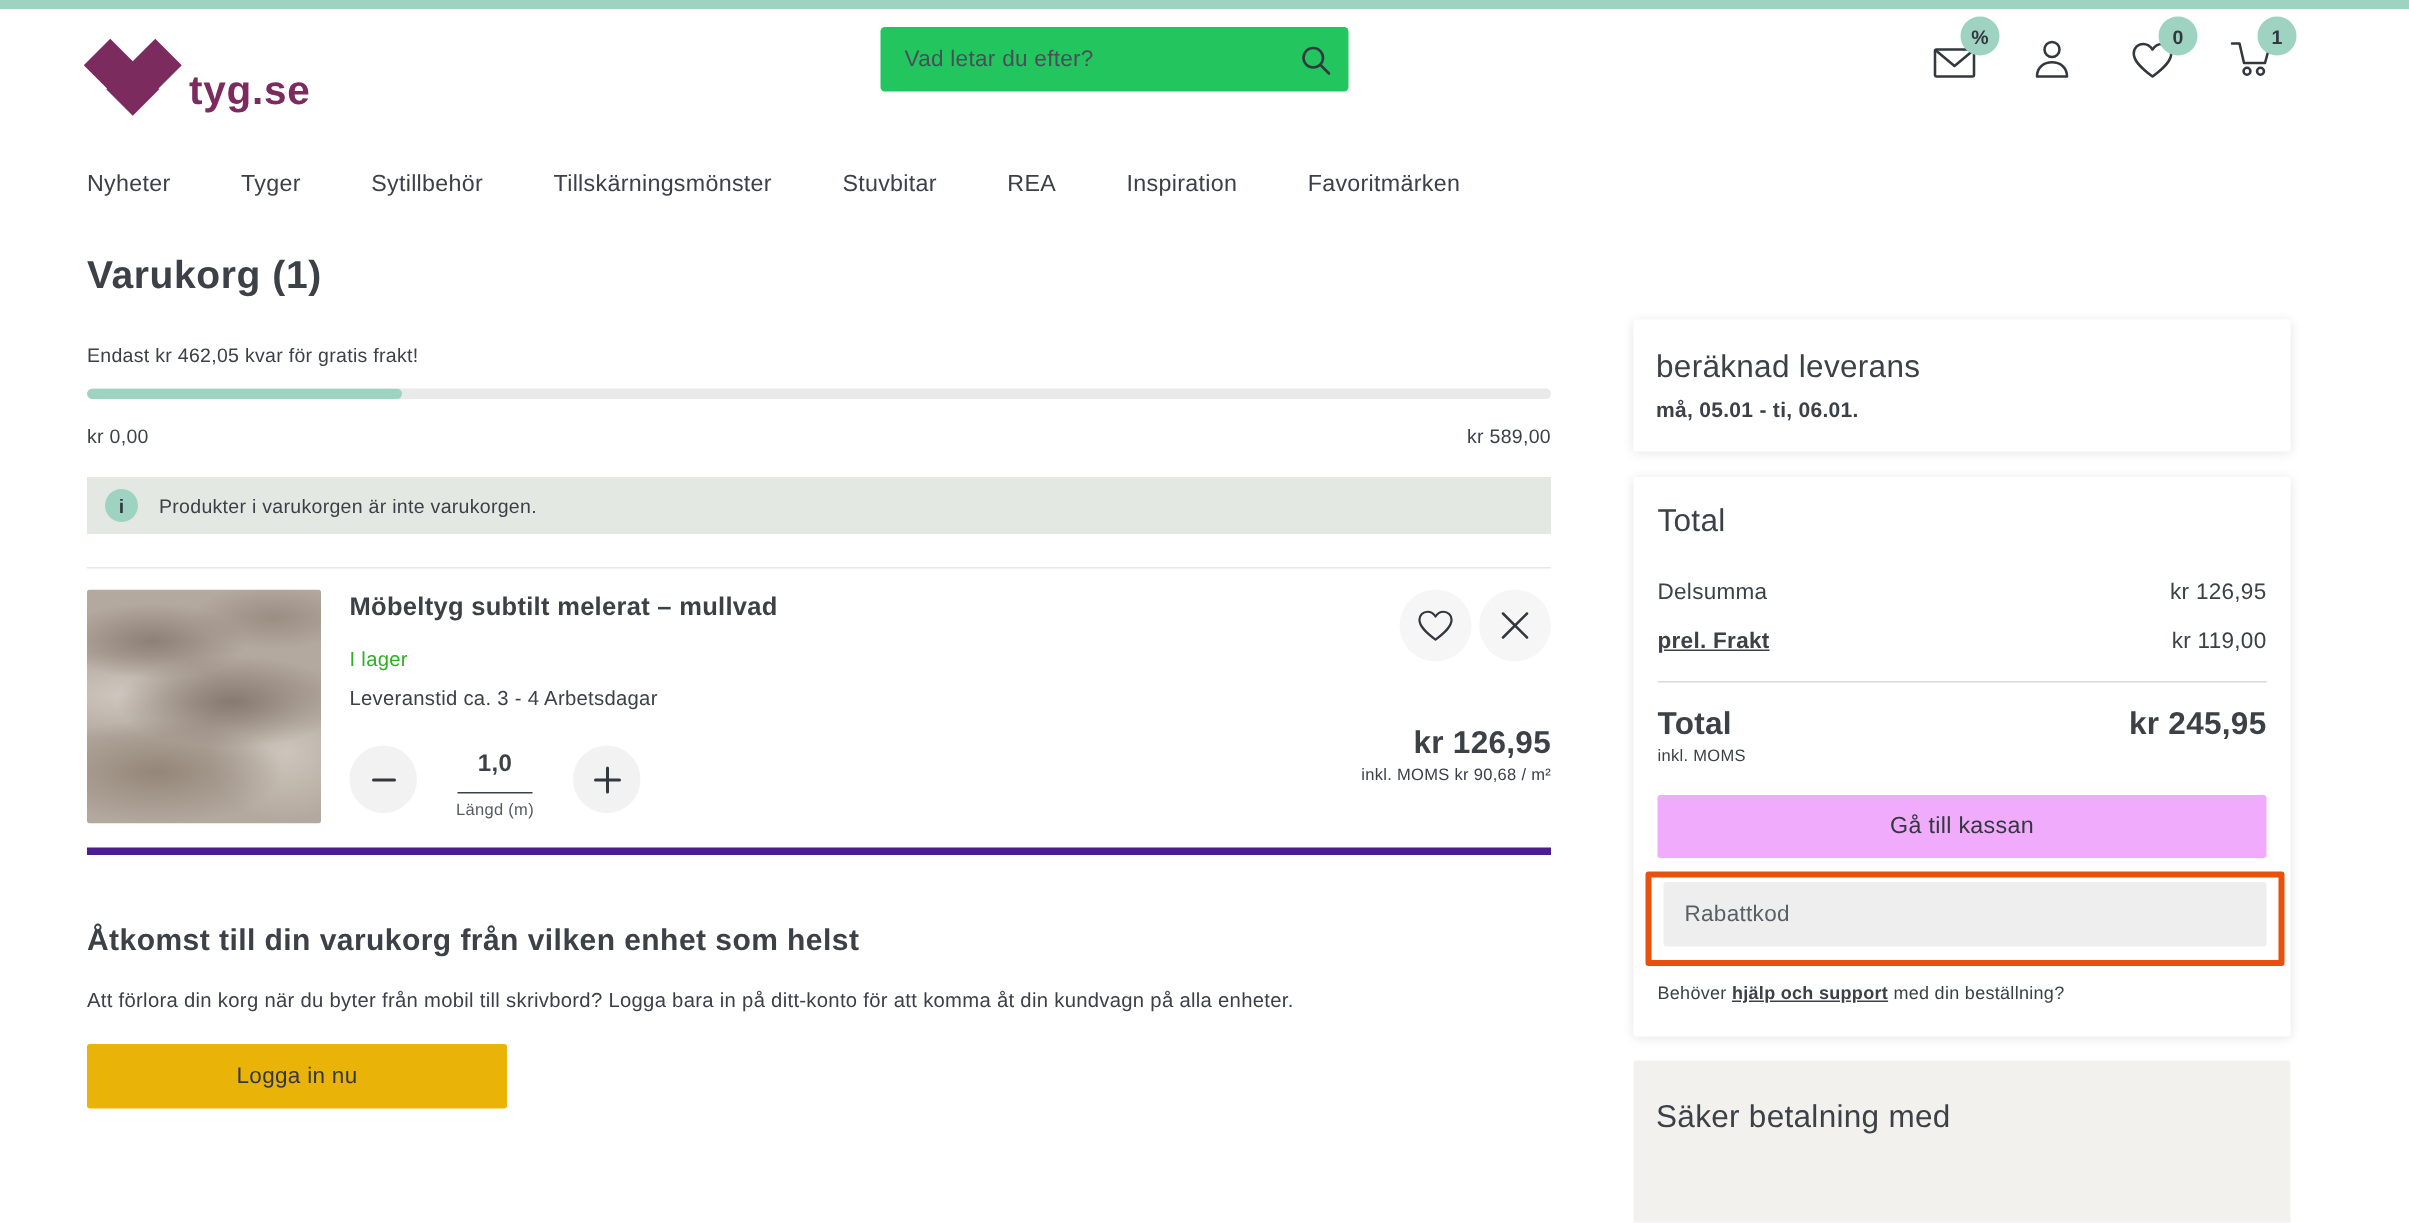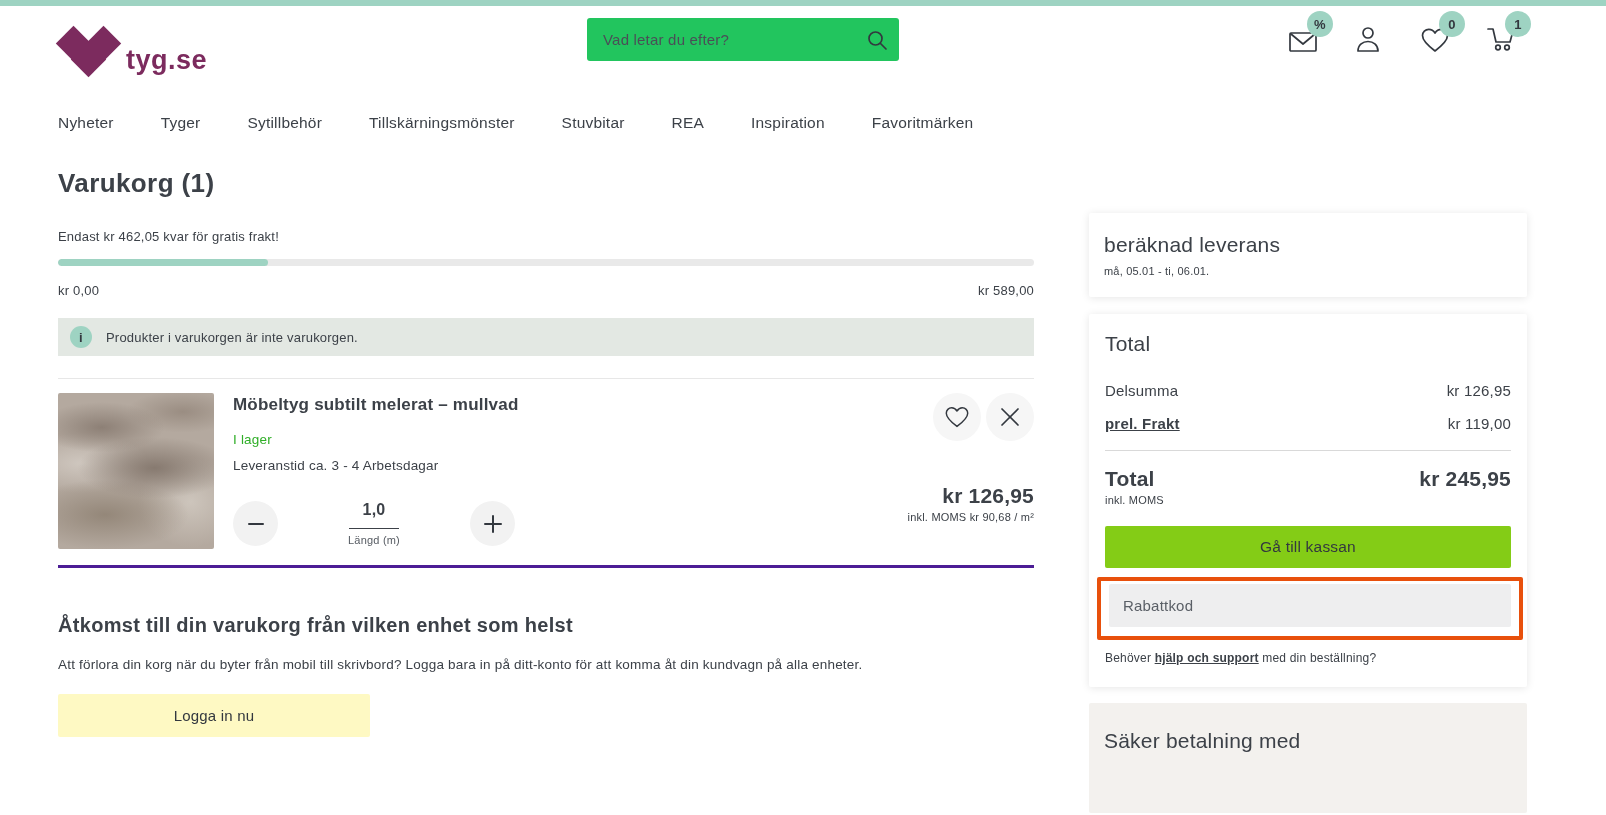--- a/index.html
+++ b/index.html
@@ -49,73 +49,73 @@
   .progress { margin-top:15px; height:7px; border-radius:4px; background:#e9e9e9; overflow:hidden; }
   .progress .fill { height:100%; background:#9ed3c2; border-radius:4px; }
   .range { display:flex; justify-content:space-between; font-size:13px; margin-top:17px; }
 
   .info-banner { margin-top:20px; height:38px; background:#e3e8e3; display:flex; align-items:center;
     padding-left:12px; gap:14px; }
   .info-dot { width:22px; height:22px; border-radius:50%; background:#9ed3c2; color:#33383f;
     font-size:13px; font-weight:bold; font-style:normal; display:flex; align-items:center; justify-content:center; }
   .info-banner .txt { font-size:13px; }
 
-  .item-row { margin-top:22px; border-top:1px solid #e7e7e7; border-bottom:3px solid #4c1d95;
+  .item-row { margin-top:22px; border-top:1px solid #e7e7e7; border-bottom:5px solid #4c1d95;
     padding:14px 0 16px; display:flex; }
   .item-img { width:156px; height:156px; flex:0 0 156px; border-radius:2px;
     background:
       radial-gradient(90px 36px at 28% 22%, #8d8076 0%, rgba(141,128,118,0) 70%),
       radial-gradient(110px 44px at 62% 48%, #877a70 0%, rgba(135,122,112,0) 70%),
       radial-gradient(120px 50px at 30% 78%, #948779 0%, rgba(148,135,121,0) 70%),
       radial-gradient(80px 30px at 80% 12%, #9a8d82 0%, rgba(154,141,130,0) 70%),
       radial-gradient(70px 60px at 85% 70%, #cdc5bc 0%, rgba(205,197,188,0) 75%),
       radial-gradient(90px 40px at 15% 45%, #cfc7bf 0%, rgba(207,199,191,0) 75%),
       #b4a99f;
   }
   .item-mid { margin-left:19px; display:flex; flex-direction:column; }
   .item-title { font-size:17px; font-weight:bold; margin-top:2px; }
   .stock { color:#2fae27; font-size:13.5px; margin-top:17px; }
   .lead-time { font-size:13.5px; margin-top:11px; }
 
-  .stepper { display:flex; align-items:flex-end; margin-top:24px;gap:44px; }
+  .stepper { display:flex; align-items:flex-start; margin-top:24px; }
   .step-btn { width:45px; height:45px; border-radius:50%; background:#f2f2f2; border:none; cursor:pointer;
     display:flex; align-items:center; justify-content:center; }
   .qty { width:84px; margin:0 10px; text-align:center; }
   .qty-val { font-size:16px; font-weight:bold; padding-bottom:9px; border-bottom:1px solid #3c4148;
     width:50px; margin:4px auto 0; cursor:text; }
   .qty-label { font-size:11px; color:#565b62; margin-top:5px; }
 
   .item-right { margin-left:auto; display:flex; flex-direction:column; align-items:flex-end; }
   .item-actions { display:flex; gap:5px; }
   .round-btn { width:48px; height:48px; border-radius:50%; background:#f6f6f6; border:none; cursor:pointer;
     display:flex; align-items:center; justify-content:center; }
   .price { font-size:21px; font-weight:bold; margin-top:43px; }
   .price-note { font-size:11px; margin-top:3px; color:#3c4148; }
 
   .promo { margin-top:46px; }
   .promo h2 { font-size:20px; font-weight:bold; letter-spacing:.3px; }
   .promo p { font-size:13.5px; margin-top:20px; }
-  .login-btn { margin-top:22px; width:312px; height:43px; background:#fef9c3; border:none; border-radius:2px;
+  .login-btn { margin-top:22px; width:280px; height:43px; background:#eab308; border:none; border-radius:2px;
     font-size:15px; color:#33383f; font-family:inherit; cursor:pointer; letter-spacing:.2px; }
 
   
   .card { background:#fff; border-radius:2px; box-shadow:0 1px 8px rgba(0,0,0,.10); padding:15px; }
   .card-delivery { padding:20px 15px; }
   .card-delivery .t { font-size:21px; }
-  .card-delivery .d { font-size:11px; font-weight:normal; margin-top:8px; }
+  .card-delivery .d { font-size:14px; font-weight:bold; margin-top:8px; }
 
   .card-total { margin-top:17px; padding:18px 16px 22px; }
   .card-total .t { font-size:21px; }
   .sumrow { display:flex; justify-content:space-between; font-size:15px; margin-top:16px;gap:48px; }
   .sumrow.first { margin-top:26px; }
   .link-strong { font-weight:bold; text-decoration:underline; cursor:pointer; }
   .divider { border:none; border-top:1px solid #d9d9d9; margin:18px 0 0; }
   .totalrow { display:flex; justify-content:space-between; font-size:21px; font-weight:bold; margin-top:16px; }
   .vat { font-size:11px; margin-top:3px; }
-  .checkout-btn { margin-top:20px; width:100%; height:42px; background:#84cc16; border:none; border-radius:2px;
+  .checkout-btn { margin-top:20px; width:100%; height:42px; background:#f0abfc; border:none; border-radius:2px;
     font-size:15.5px; color:#33383f; font-family:inherit; cursor:pointer; letter-spacing:.2px; }
   .highlight-ring { margin:9px -12px 0 -8px; border:4px solid #e8500c; border-radius:2px; padding:3px 8px 9px; }
   .discount-input { width:100%; height:43px; background:#eeeeef; border:none; outline:none; border-radius:2px;
     padding:0 14px; font-size:15px; color:#5a5f66; font-family:inherit; letter-spacing:.2px; }
   .discount-input::placeholder { color:#5a5f66; opacity:1; }
   .help { font-size:12px; margin-top:11px; }
 
   .card-payment { margin-top:16px; background:#f3f1ee; border-radius:2px; box-shadow:none; padding:26px 15px 60px; }
   .card-payment .t { font-size:21px; }
 </style>

